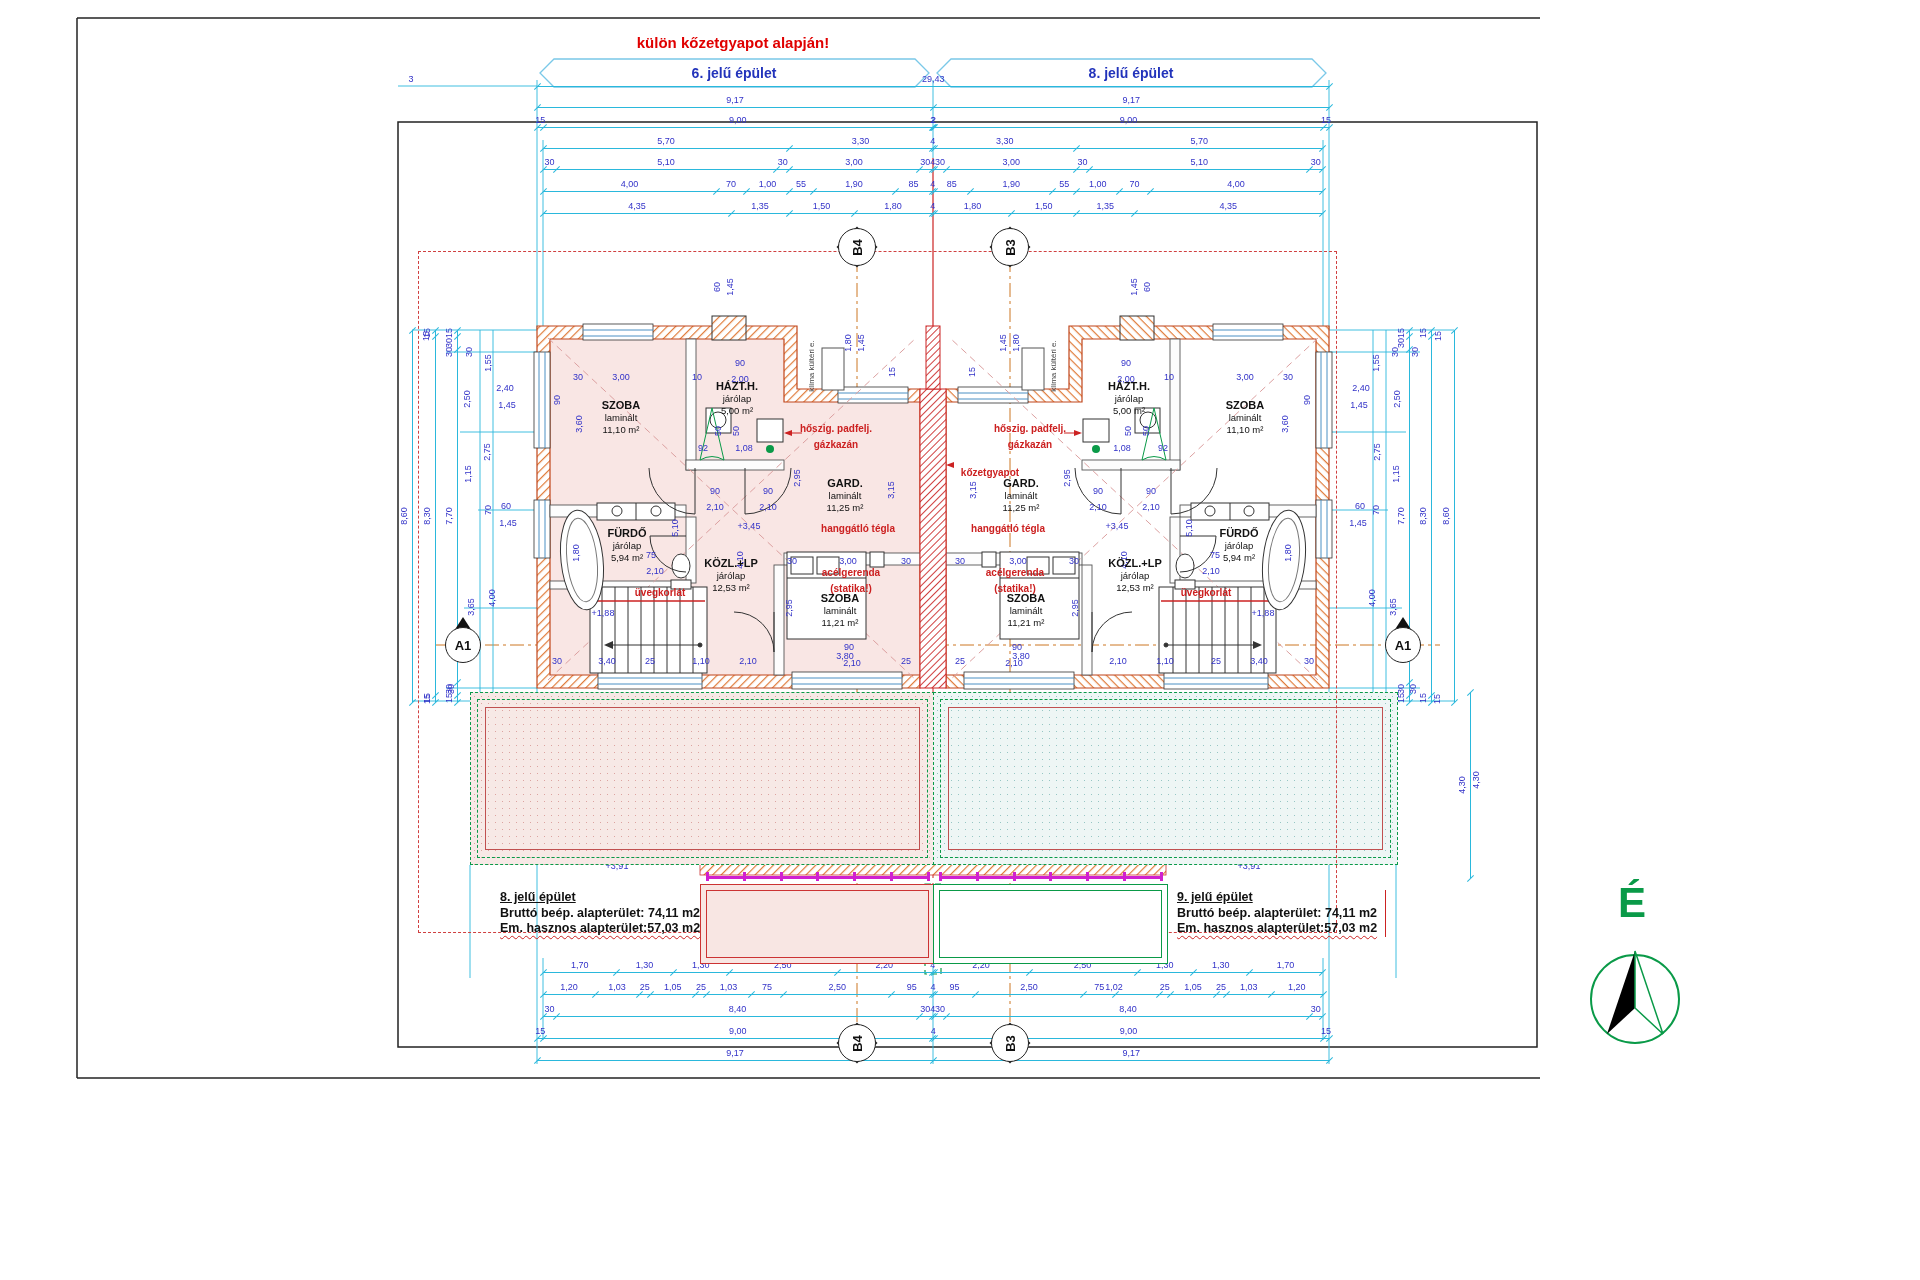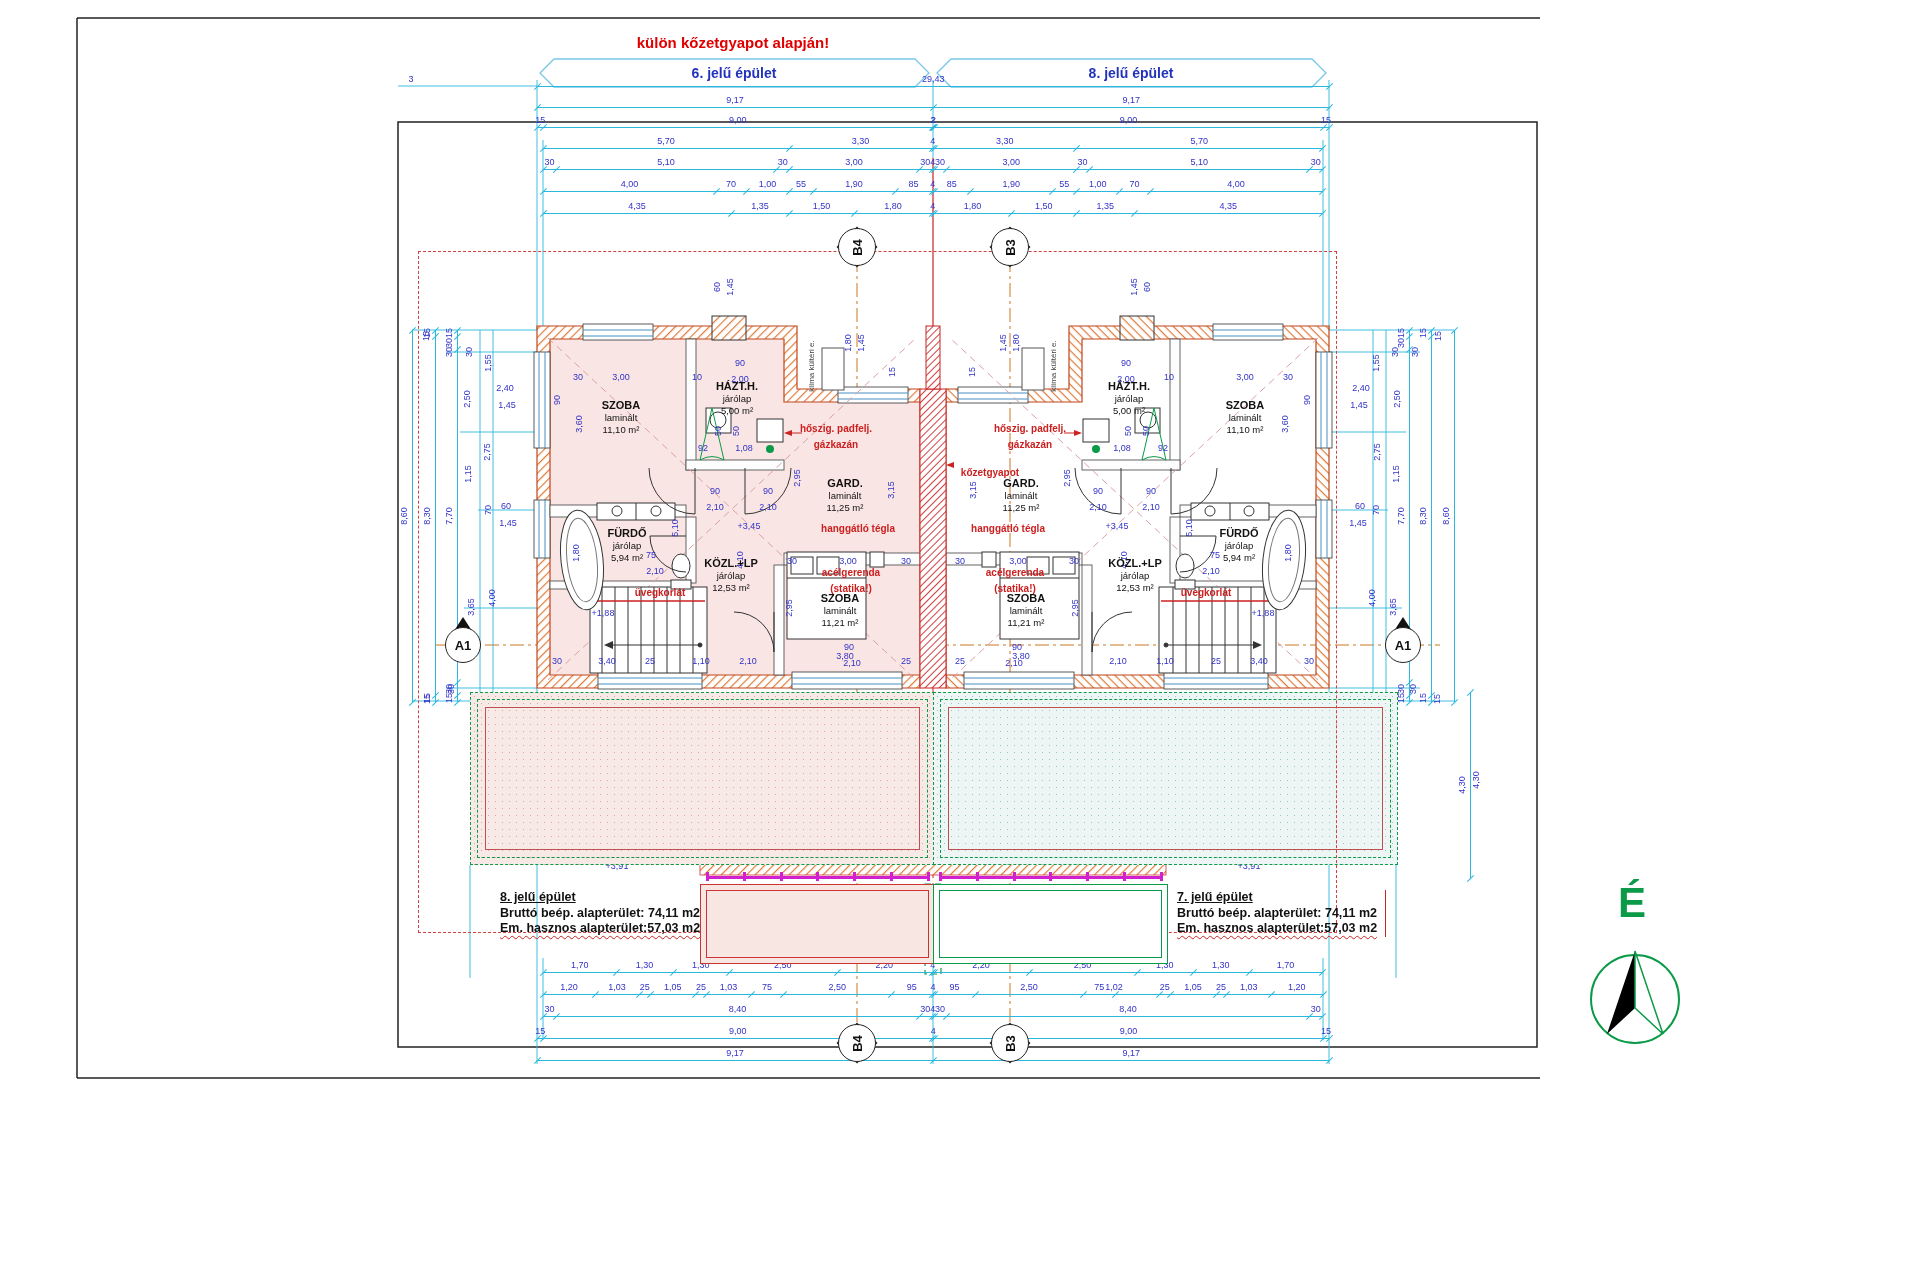--- a/index.html
+++ b/index.html
@@ -292,21 +292,21 @@
   <div id="title-warning" style="left:733px;top:42px;">külön kőzetgyapot alapján!</div>
   <div class="banner-text" style="left:734px;top:73px;">6. jelű épület</div>
   <div class="banner-text" style="left:1131px;top:73px;">8. jelű épület</div>
 
   <div class="summary" style="left:500px;top:890px;">
     <div class="h">8. jelű épület</div>
     <div>Bruttó beép. alapterület: 74,11 m2</div>
     <div class="wavy">Em. hasznos alapterület:57,03 m2</div>
   </div>
   <div class="summary" style="left:1177px;top:890px;border-right:1.5px solid #cc2222;padding-right:8px;">
-    <div class="h">7. jelű épület</div>
+    <div class="h">9. jelű épület</div>
     <div>Bruttó beép. alapterület: 74,11 m2</div>
     <div class="wavy">Em. hasznos alapterület:57,03 m2</div>
   </div>
 
   <div id="compass-letter" style="left:1632px;top:903px;">É</div>
 
   <div id="overlay">
       <div class="chain-line" style="left: 537px; top: 86px; width: 792.288px; height: 1px;"></div>
       <div class="tick" style="left: 533px; top: 86px;"></div>
       <div class="lbl" style="left: 933.144px; top: 80px;">29,43</div>

